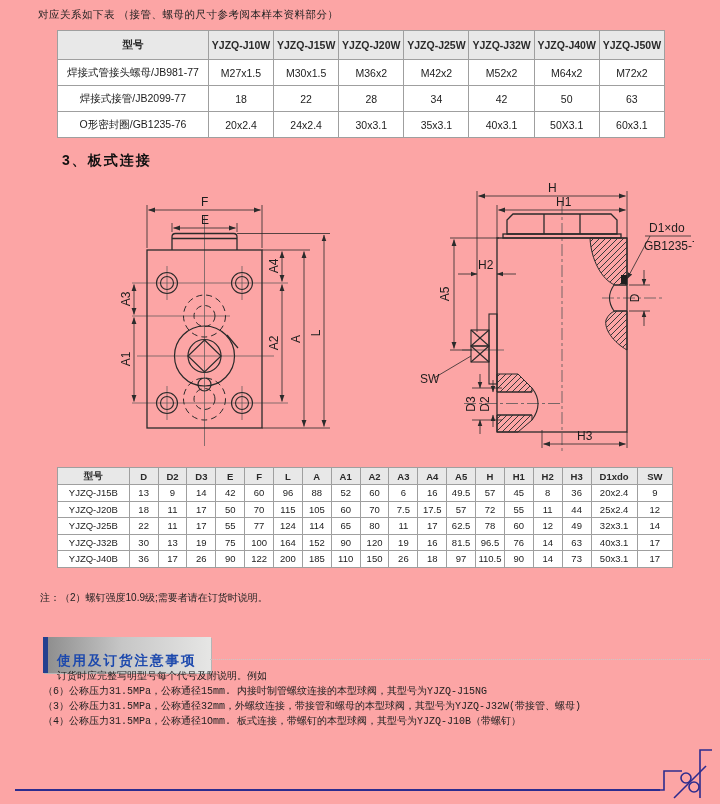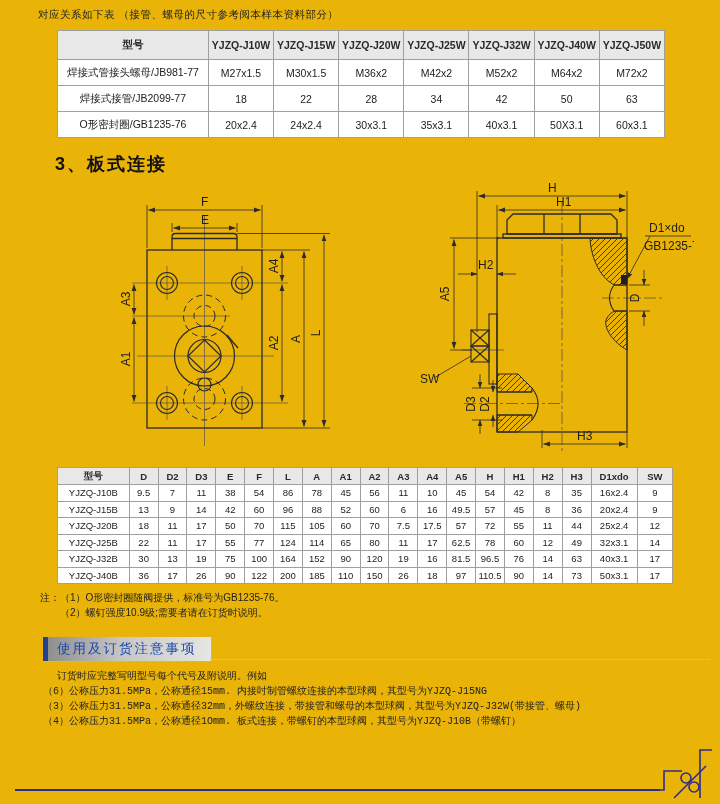--- a/index.html
+++ b/index.html
@@ -1,56 +1,56 @@
 <!DOCTYPE html>
 <html><head>
 <meta charset="utf-8">
 <title>Document</title>
 <style>
   html,body{margin:0;padding:0;}
   body{background:#ffffff;}
   .page{
     position:relative; width:720px; height:804px; overflow:hidden;
-    background:#eab308; color:#1c1c1c;
+    background:#fca5a5; color:#1c1c1c;
     font-family:"Liberation Sans","DejaVu Sans",sans-serif;
   }
   .abs{position:absolute;}
   
   .intro{left:38px; top:8px; font-size:10.5px; color:#222; letter-spacing:0.5px;}
   
   table{border-collapse:collapse; table-layout:fixed; background:#fff;padding-left:13px;}
   th,td{border:1px solid #9f9f9f; text-align:center; vertical-align:middle; padding:0; overflow:hidden; white-space:nowrap;}
   th{background:#e8e8e8; font-weight:bold; color:#2a2a2a;}
   .t1{left:57px; top:30px; width:608px;}
   .t1 th{height:28px; font-size:10.5px;}
   .t1 td{height:25px; font-size:10.5px;margin-top:44px;}
   .t1 th:first-child{width:24.7%;}
   .t2{left:57px; top:467px; width:616px;}
   .t2 th{height:16px; font-size:9.5px;}
   .t2 td{height:15.5px; font-size:9.5px;}
   .t2 th:first-child{width:11.5%;}
   .t2 th:nth-child(18){width:7.3%;}
   .t2 th:last-child{width:5.6%;}
   
-  .sec-title{left:55px; top:152px; font-size:18px; font-weight:bold; letter-spacing:2px; color:#111;}
+  .sec-title{left:62px; top:152px; font-size:14px; font-weight:bold; letter-spacing:2px; color:#111;}
   
   .draw-left{left:92px; top:188px;}
   .draw-right{left:392px; top:182px;}
   svg text{font-family:"Liberation Sans","DejaVu Sans",sans-serif; fill:#1d1d1d;}
   
   .notes{left:40px; top:591px; font-size:10px; line-height:14.5px; display:flex; color:#222;}
   .notes .lbl{flex:0 0 auto;}
   
   .usage-hd{
     left:43px; top:637px; display:inline-block;
-    padding:3px 14px 3px 9px;
+    padding:15px 14px 3px 9px;
     border-left:5px solid #24408f;
     background:linear-gradient(90deg,#8f8f8f 0%,#c6c6c6 45%,#e6e6e5 100%);
     box-shadow:1px 1px 0 #b5b5b5;
-    color:#1d49ad; font-size:13.5px; font-weight:normal; letter-spacing:2px;
+    color:#1d49ad; font-size:13.5px; font-weight:bold; letter-spacing:2px;
   }
   .dotted-rule{left:210px; top:659px; width:500px; border-top:1px dotted #c9c9c9; height:0;}
   
   .ordering{left:43px; top:669px; width:660px; font-size:10px; line-height:15px; color:#222;}
   .ordering .intro-line{padding-left:14px; white-space:nowrap;}
   .ordering div{white-space:nowrap;font-family:Liberation Mono, monospace;}
   
   .bottom-rule{left:15px; top:789px; width:645px; height:2px; background:#2c2c8e;}
   .corner{left:648px; top:740px;}
 </style>
@@ -304,41 +304,20 @@
           <th>H</th>
           <th>H1</th>
           <th>H2</th>
           <th>H3</th>
           <th>D1xdo</th>
           <th>SW</th>
         </tr>
       </thead>
     <tbody>
         <tr>
-          <td>YJZQ-J10B</td>
-          <td>9.5</td>
-          <td>7</td>
-          <td>11</td>
-          <td>38</td>
-          <td>54</td>
-          <td>86</td>
-          <td>78</td>
-          <td>45</td>
-          <td>56</td>
-          <td>11</td>
-          <td>10</td>
-          <td>45</td>
-          <td>54</td>
-          <td>42</td>
-          <td>8</td>
-          <td>35</td>
-          <td>16x2.4</td>
-          <td>9</td>
-        </tr>
-        <tr>
           <td>YJZQ-J15B</td>
           <td>13</td>
           <td>9</td>
           <td>14</td>
           <td>42</td>
           <td>60</td>
           <td>96</td>
           <td>88</td>
           <td>52</td>
           <td>60</td>
@@ -435,21 +414,20 @@
           <td>73</td>
           <td>50x3.1</td>
           <td>17</td>
         </tr>
       </tbody>
   </table>
 
   <div class="abs notes">
     <span class="lbl">注：</span>
     <div>
-        <div>（1）O形密封圈随阀提供，标准号为GB1235-76。</div>
         <div>（2）螺钉强度10.9级;需要者请在订货时说明。</div>
       </div>
   </div>
 
   <div class="abs usage-hd">使用及订货注意事项</div>
   <div class="abs dotted-rule"></div>
 
   <div class="abs ordering">
     <div class="intro-line">订货时应完整写明型号每个代号及附说明。例如</div>
     <div>

